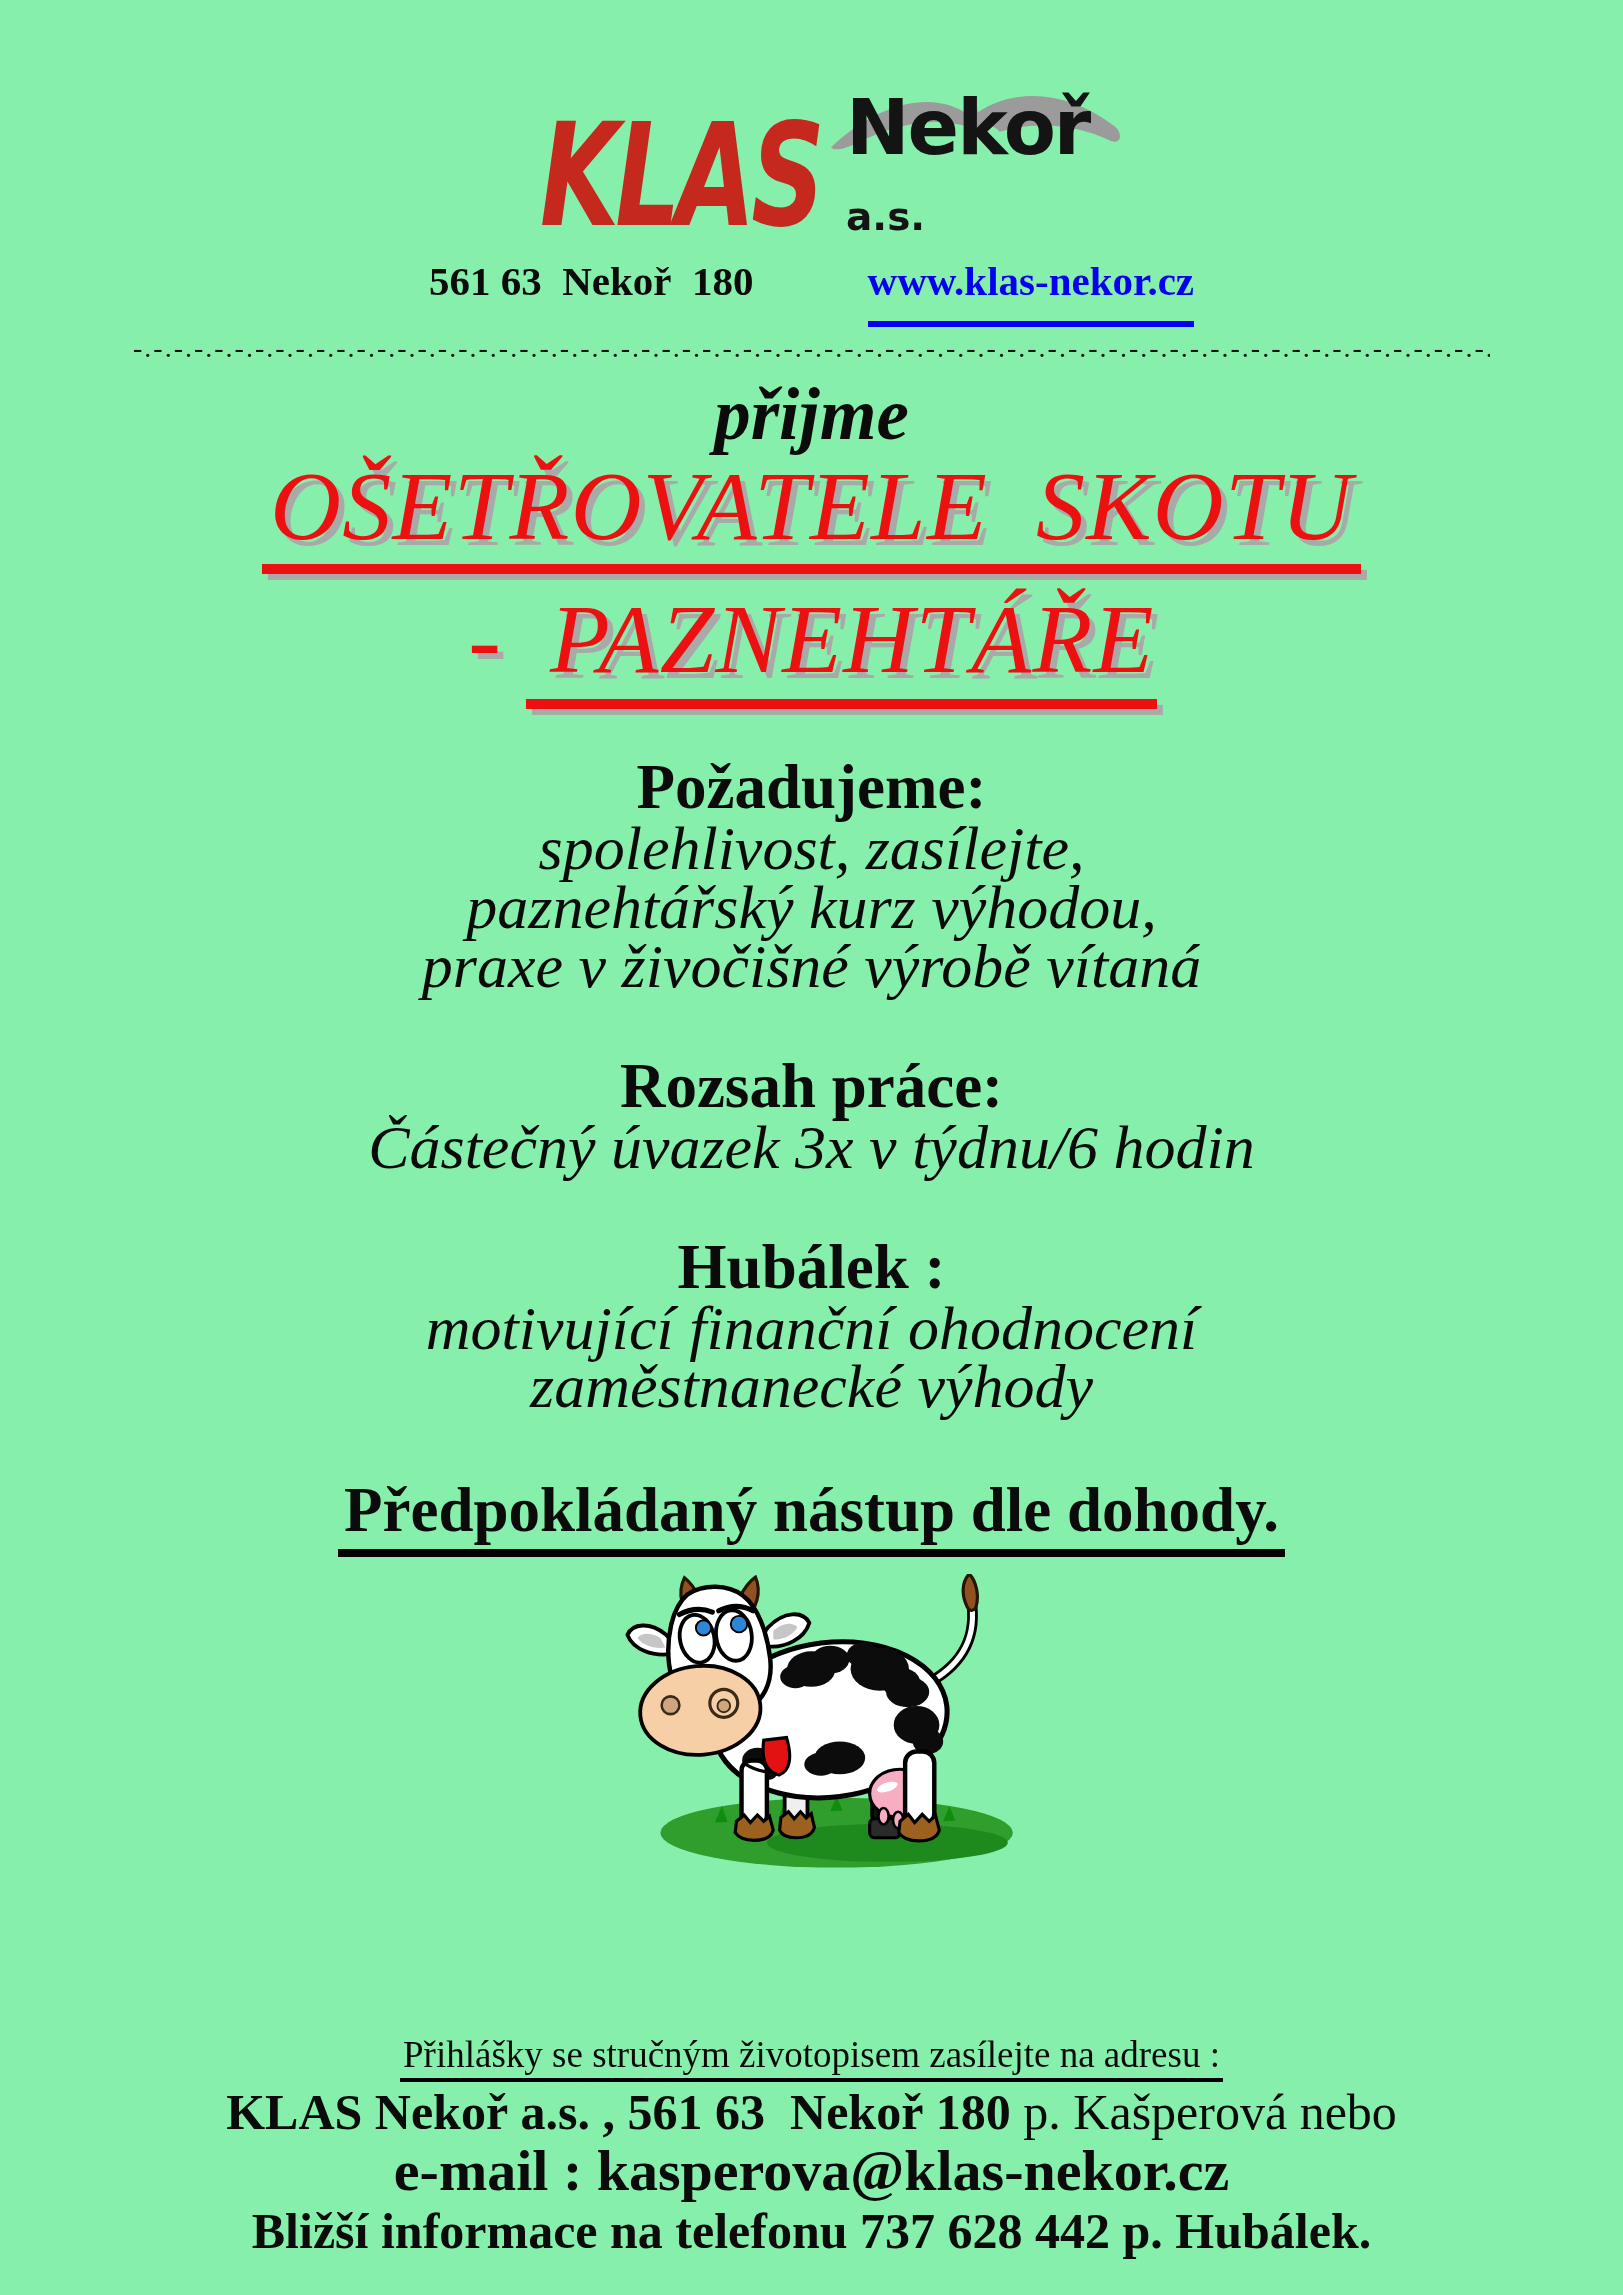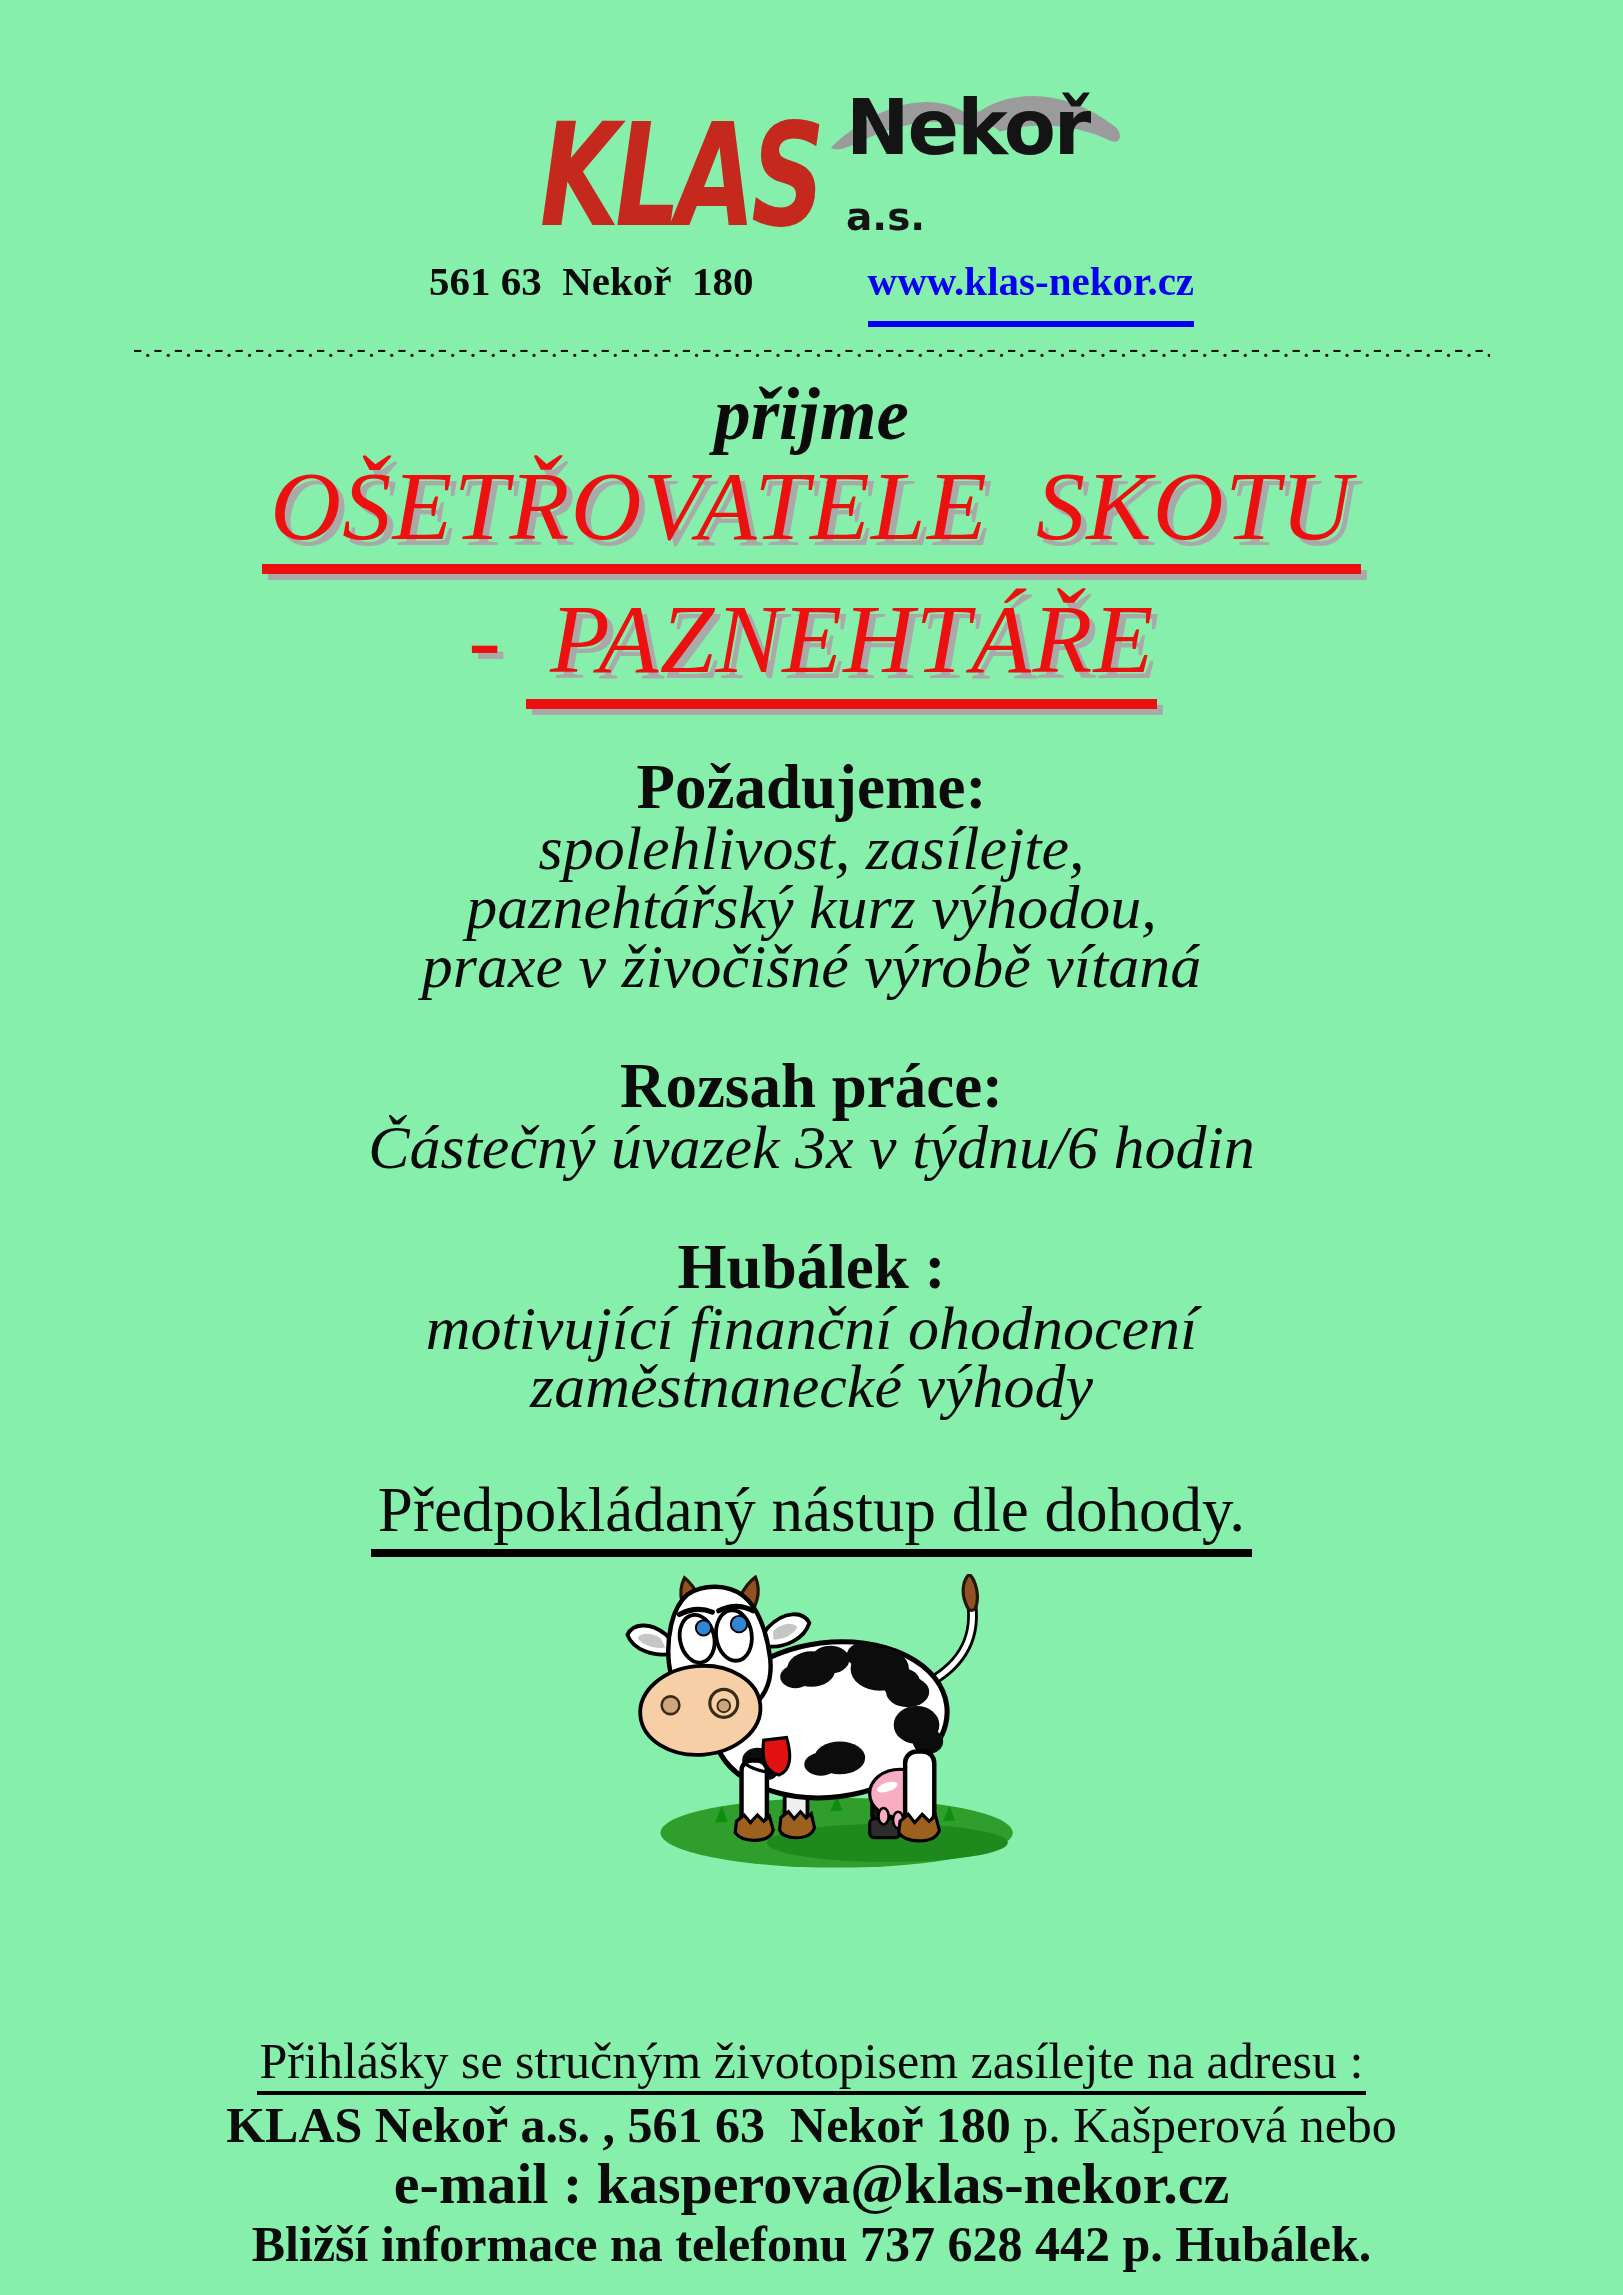--- a/index.html
+++ b/index.html
@@ -60,29 +60,29 @@
   .bar2{width:631px;margin:7.9px auto 0;transform:translateX(30px);}
 
   
   .heading{font-size:63px;font-weight:bold;line-height:1.0;}
   .h-req{margin-top:47px;}
   .h-scope{margin-top:59px;}
   .h-offer{margin-top:59px;}
   .iline{font-size:62px;font-style:italic;line-height:0.95;margin-top:0;}
   .note{margin-top:63px;}
   .note-inner{
-    display:inline-block;font-size:63px;font-weight:normal;line-height:1.0;
+    display:inline-block;font-size:63px;font-weight:bold;line-height:1.0;
     border-bottom:8.5px solid #000;padding:0 6.5px 6.5px;
   }
 
   
   .cow{display:block;margin:17px auto 0;transform:translateX(18.3px);}
 
   
-  .f1{margin-top:164px;font-size:50px;line-height:1.0;}
+  .f1{margin-top:164px;font-size:37px;line-height:1.0;}
   .f1-inner{display:inline-block;border-bottom:4.6px solid #000;padding:0 2.6px 5.2px;}
   .f2{margin-top:5.2px;font-size:50px;line-height:1.0;}
   .fb{font-weight:bold;}
   .f3{margin-top:5.2px;font-size:58px;font-weight:bold;line-height:1.0;}
   .f4{margin-top:5.2px;font-size:50px;font-weight:bold;line-height:1.0;}
 </style>
 </head>
 <body>
 
 <div class="page">

